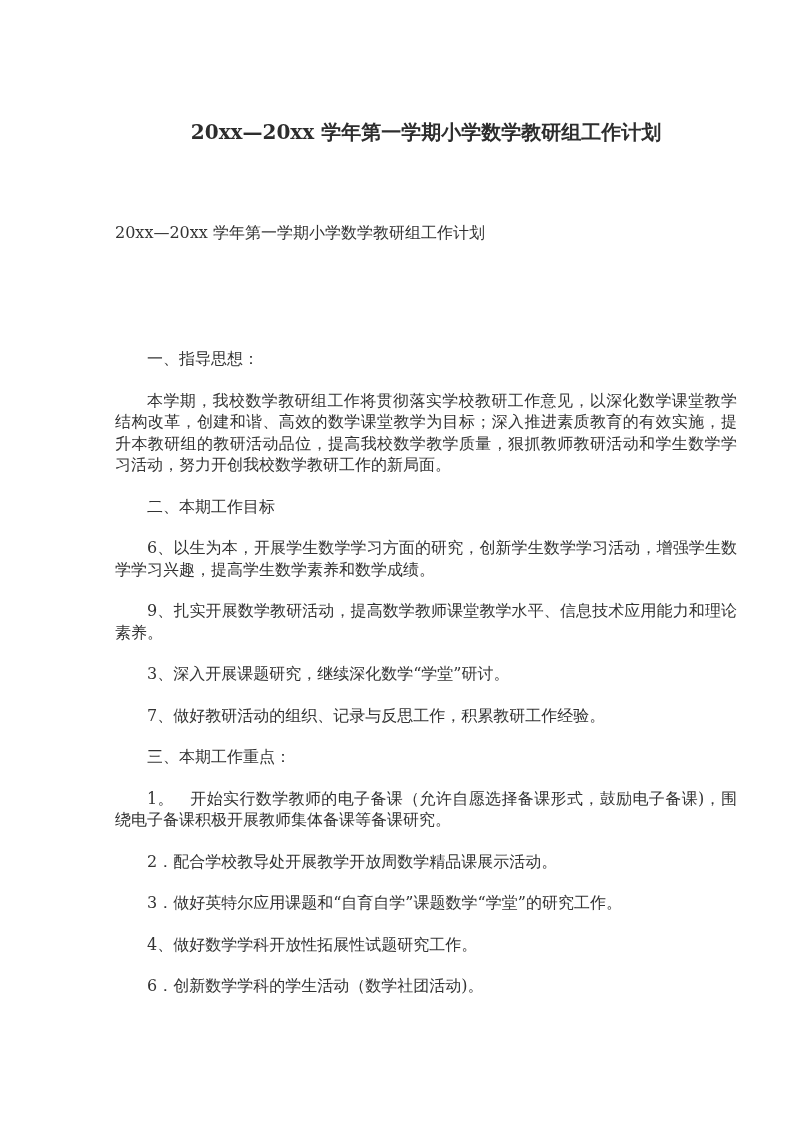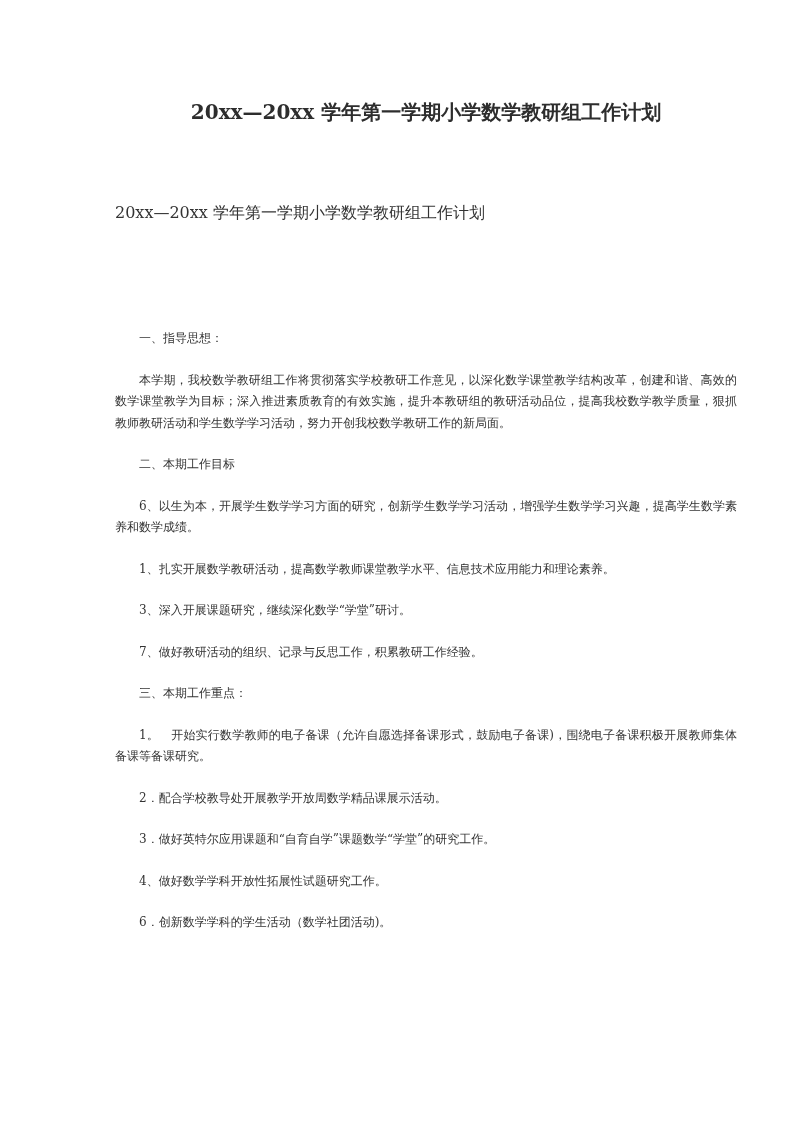--- a/index.html
+++ b/index.html
@@ -11,37 +11,38 @@
     position: relative;
     width: 793px;
     height: 1122px;
     background: #ffffff;
     overflow: hidden;
     font-family: "DejaVu Serif", "Liberation Serif", serif;
     color: #333333;
   }
   .content {
     padding: 98px 56px 0 115px;
+    margin-top: 20px;
   }
   .doc-title {
     font-size: 20px;
     line-height: 28px;
     font-weight: bold;
     text-align: center;
     margin: 0;
     color: #2d2d2d;
   }
   .doc-subtitle {
     font-size: 16px;
     line-height: 22px;
     margin: 76px 0 104px 0;
     text-indent: 0;
   }
   .doc-para {
-    font-size: 12px;
+    font-size: 16px;
     line-height: 21.5px;
     margin: 0 0 20px 0;
     text-indent: 2em;
     text-align: justify;
     word-break: break-all;
   }
 </style>
 </head>
 <body>
 
@@ -53,21 +54,21 @@
     <p class="doc-subtitle">20xx—20xx 学年第一学期小学数学教研组工作计划</p>
 
     <p class="doc-para">一、指导思想：</p>
 
     <p class="doc-para">本学期，我校数学教研组工作将贯彻落实学校教研工作意见，以深化数学课堂教学结构改革，创建和谐、高效的数学课堂教学为目标；深入推进素质教育的有效实施，提升本教研组的教研活动品位，提高我校数学教学质量，狠抓教师教研活动和学生数学学习活动，努力开创我校数学教研工作的新局面。</p>
 
     <p class="doc-para">二、本期工作目标</p>
 
     <p class="doc-para">6、以生为本，开展学生数学学习方面的研究，创新学生数学学习活动，增强学生数学学习兴趣，提高学生数学素养和数学成绩。</p>
 
-    <p class="doc-para">1、扎实开展数学教研活动，提高数学教师课堂教学水平、信息技术应用能力和理论素养。</p>
+    <p class="doc-para">9、扎实开展数学教研活动，提高数学教师课堂教学水平、信息技术应用能力和理论素养。</p>
 
     <p class="doc-para">3、深入开展课题研究，继续深化数学“学堂”研讨。</p>
 
     <p class="doc-para">7、做好教研活动的组织、记录与反思工作，积累教研工作经验。</p>
 
     <p class="doc-para">三、本期工作重点：</p>
 
     <p class="doc-para">1。　开始实行数学教师的电子备课（允许自愿选择备课形式，鼓励电子备课)，围绕电子备课积极开展教师集体备课等备课研究。</p>
 
     <p class="doc-para">2．配合学校教导处开展教学开放周数学精品课展示活动。</p>

